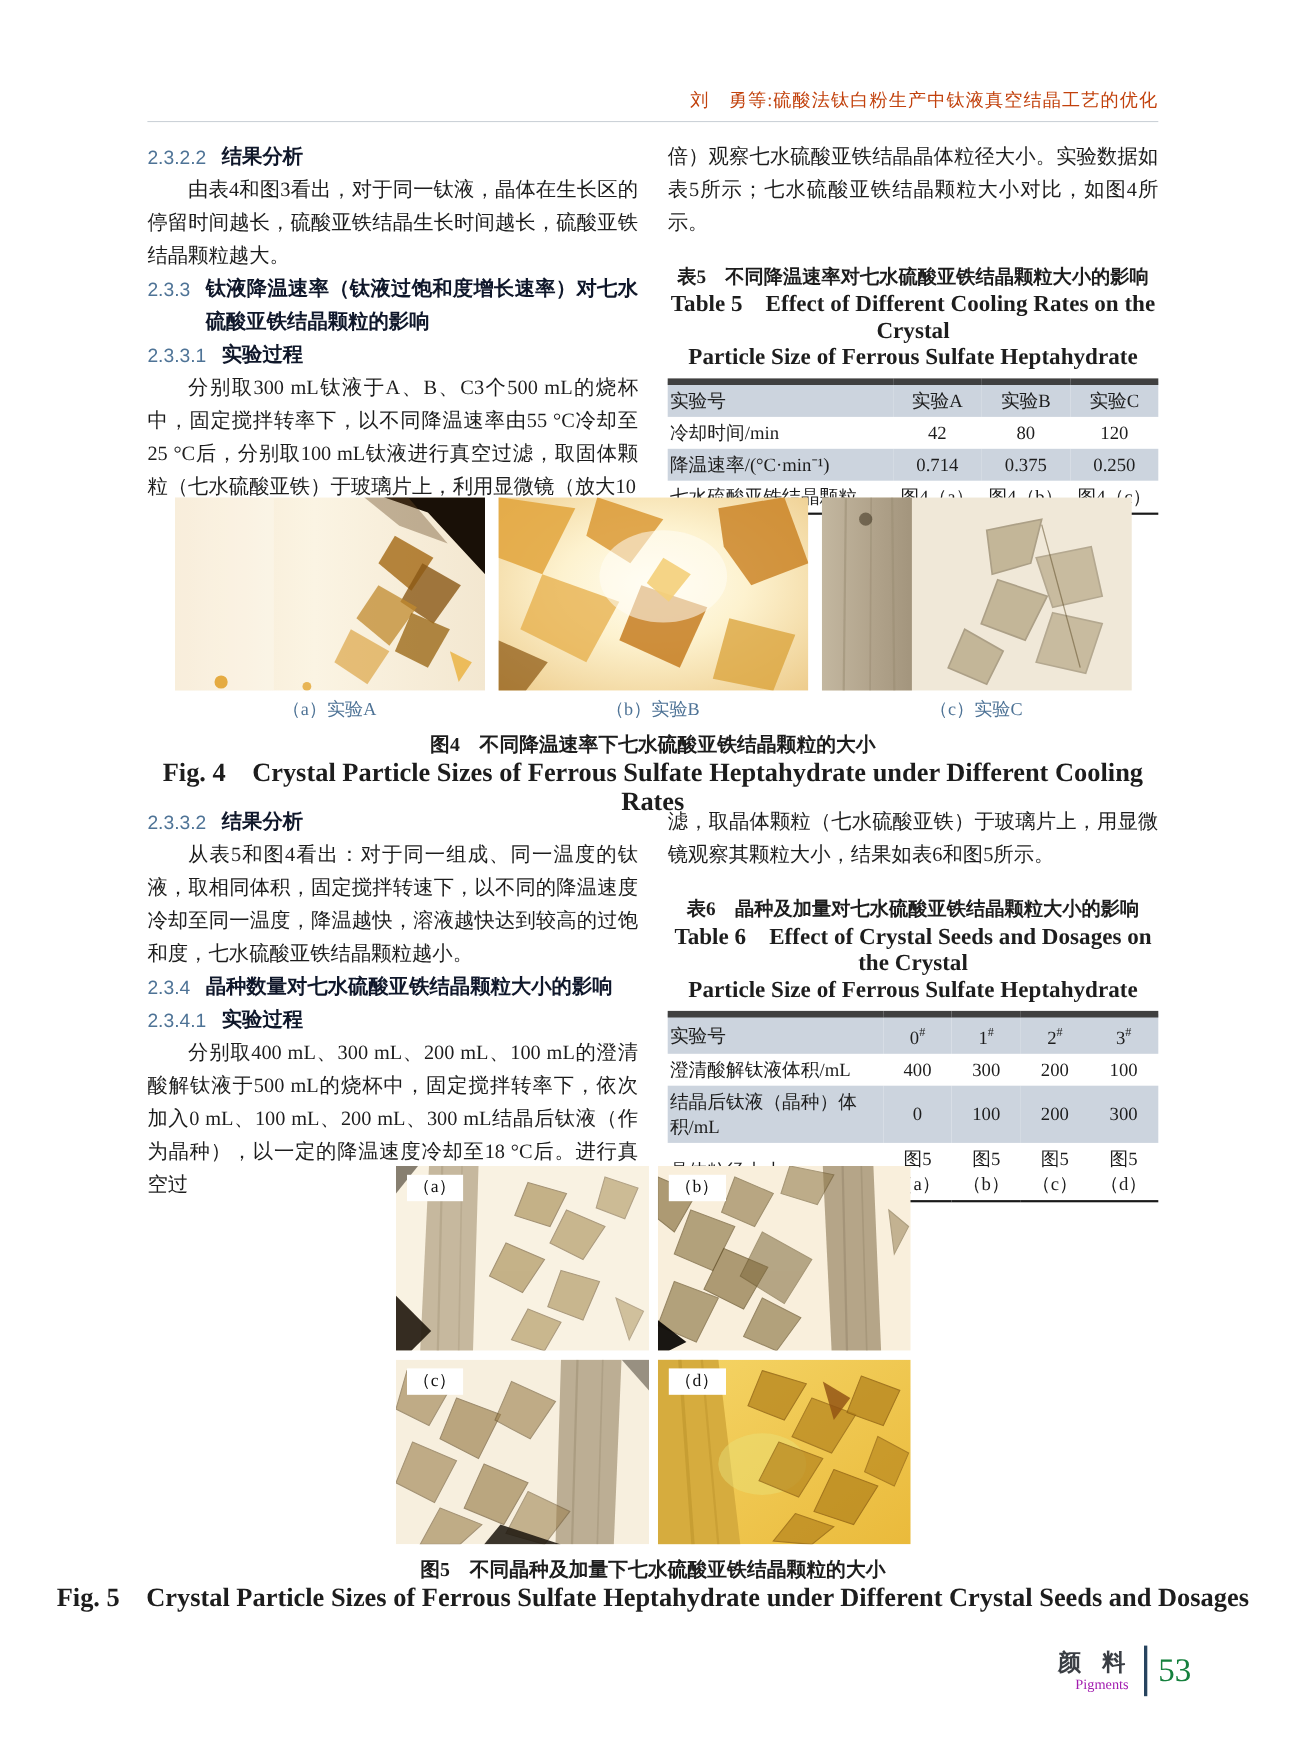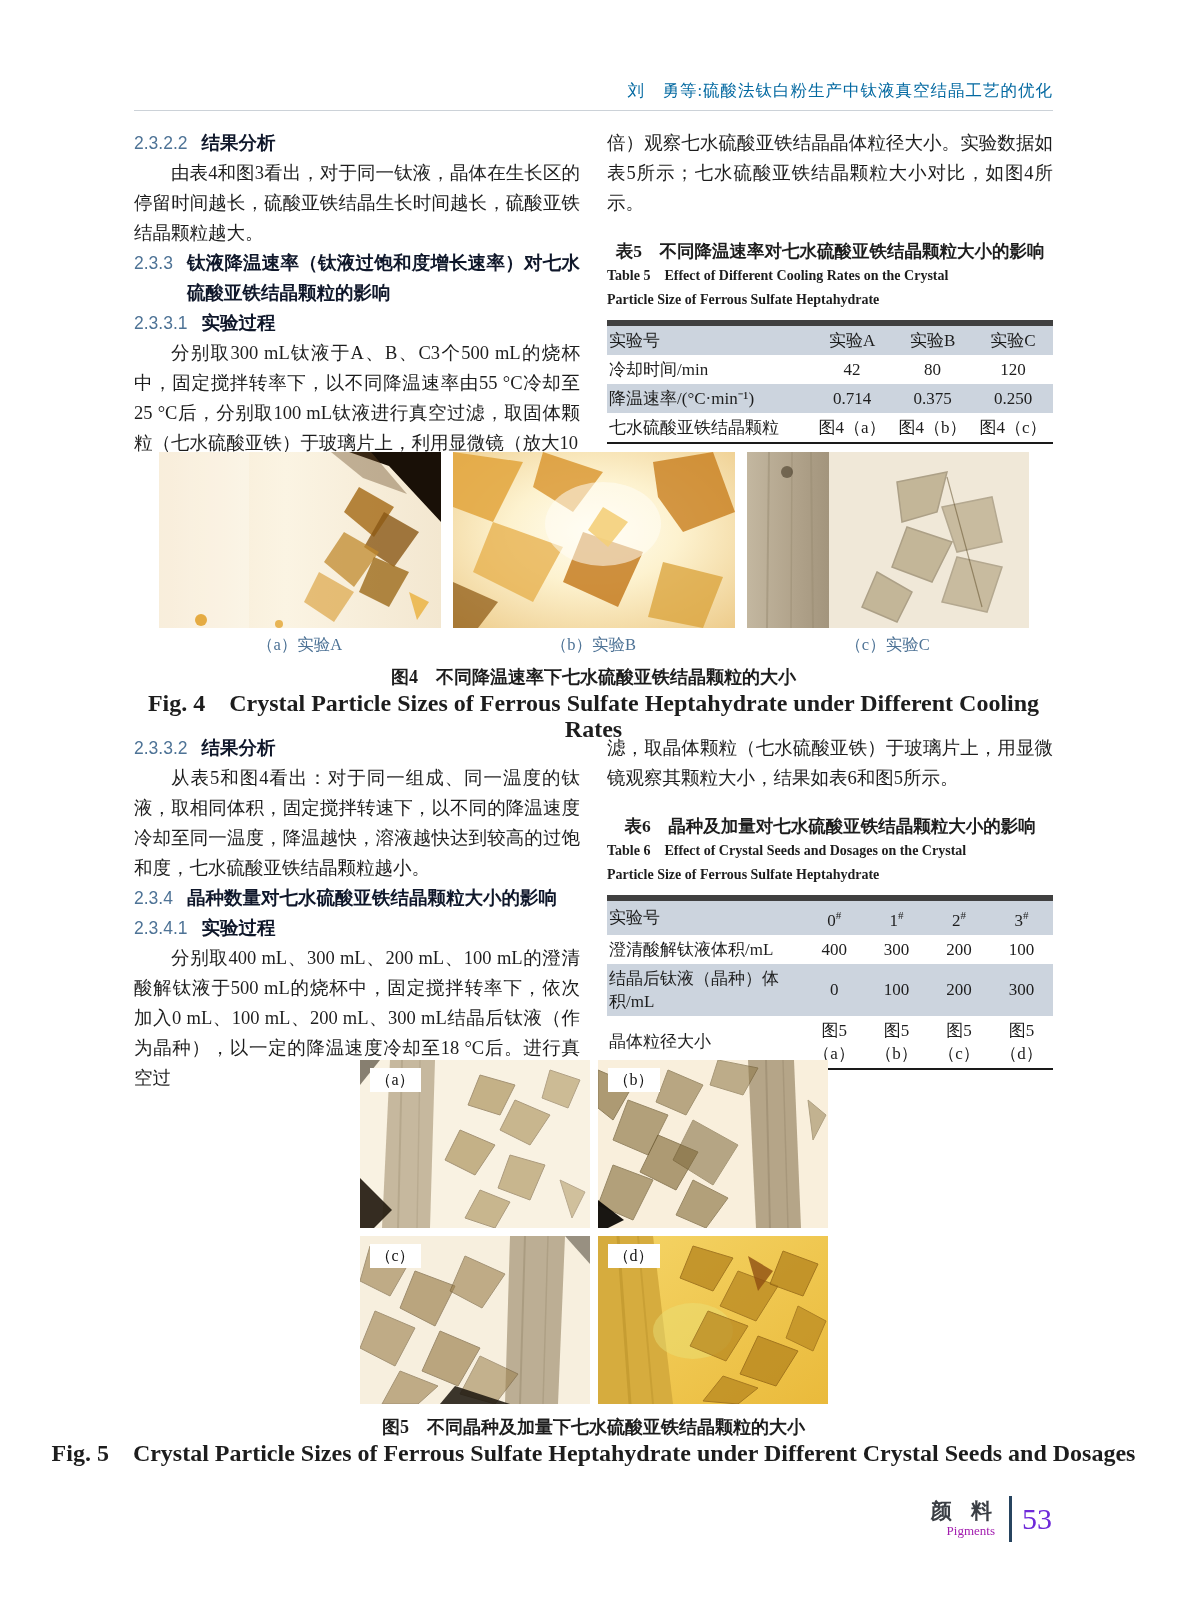--- a/index.html
+++ b/index.html
@@ -3,42 +3,42 @@
 <meta charset="utf-8">
 <style>
   html,body{margin:0;padding:0;background:#e8e8e8;}
   .page{
     position:relative;width:1187px;height:1600px;margin:0 auto;background:#ffffff;
     font-family:"Liberation Serif", serif;color:#1d1d1d;overflow:hidden;
   }
   
   .running-header{
     position:absolute;top:80px;left:134px;right:134px;
-    text-align:right;font-size:16.5px;color:#0369a1;letter-spacing:1px;
+    text-align:right;font-size:16.5px;color:#c2410c;letter-spacing:1px;
   }
   .header-rule{position:absolute;top:110px;left:134px;right:134px;height:1px;background:#ccd2d8;}
 
   
   .cols{position:absolute;left:134px;width:919px;display:flex;gap:27px;}
   .col{width:446px;flex:none;font-size:18.5px;line-height:30px;text-align:justify;}
   #row1{top:128px;}
   #row2{top:733px;}
 
   .para{margin:0;text-indent:2em;}
   .heading{display:flex;line-height:30px;}
   .heading .num{
     flex:none;font-family:"Liberation Sans", sans-serif;color:#4e7396;
     margin-right:14px;font-size:17.5px;
   }
   .heading .ttl{font-weight:bold;color:#0f172a;}
 
   
   .tbl-block{margin-top:20px;}
   .tbl-title-cn{text-align:center;font-weight:bold;font-size:17.5px;line-height:26px;}
-  .tbl-title-en{font-weight:bold;font-size:14px;line-height:24px;}
+  .tbl-title-en{text-align:center;font-weight:bold;font-size:21px;line-height:24px;}
   table.tbl{width:100%;border-collapse:collapse;border-top:6px solid #404040;border-bottom:2px solid #1a1a1a;margin-top:8px;}
   table.tbl td{padding:3px 2px;font-size:17px;line-height:23px;}
   td.lbl{text-align:left;}
   td.val{text-align:center;}
   tr.shaded{background:#ccd4de;}
   #table5 td.lbl{width:46%;}
   #table6 td.lbl{width:44%;}
   sup{font-size:11px;}
 
   
@@ -53,26 +53,26 @@
   
   #fig5{position:absolute;top:1060px;left:0;width:100%;}
   .fig5-grid{display:grid;grid-template-columns:230px 230px;gap:8px;width:468px;margin:0 auto;}
   .fig5-cell{position:relative;width:230px;height:168px;overflow:hidden;}
   .imglabel{
     position:absolute;top:8px;left:10px;background:#ffffff;color:#111;
     font-size:16px;line-height:20px;padding:2px 6px;
   }
 
   
-  .footer{position:absolute;top:1496px;right:135px;display:flex;align-items:center;}
+  .footer{position:absolute;top:1496px;right:104px;display:flex;align-items:center;}
   .f-left{display:flex;flex-direction:column;align-items:flex-end;margin-right:10px;}
   .f-cn{font-size:21px;font-weight:bold;color:#3a3e44;letter-spacing:7px;line-height:24px;}
   .f-en{font-size:13px;color:#a21caf;line-height:16px;padding-right:4px;}
   .f-bar{width:3px;height:46px;background:#27445f;margin-right:10px;}
-  .f-num{font-size:30px;color:#6d28d9;line-height:46px;}
+  .f-num{font-size:30px;color:#15803d;line-height:46px;}
 </style>
 </head>
 <body>
 
 <div class="page">
 
   <div class="running-header">刘　勇等:硫酸法钛白粉生产中钛液真空结晶工艺的优化</div>
   <div class="header-rule"></div>
 
   <div class="cols" id="row1">

